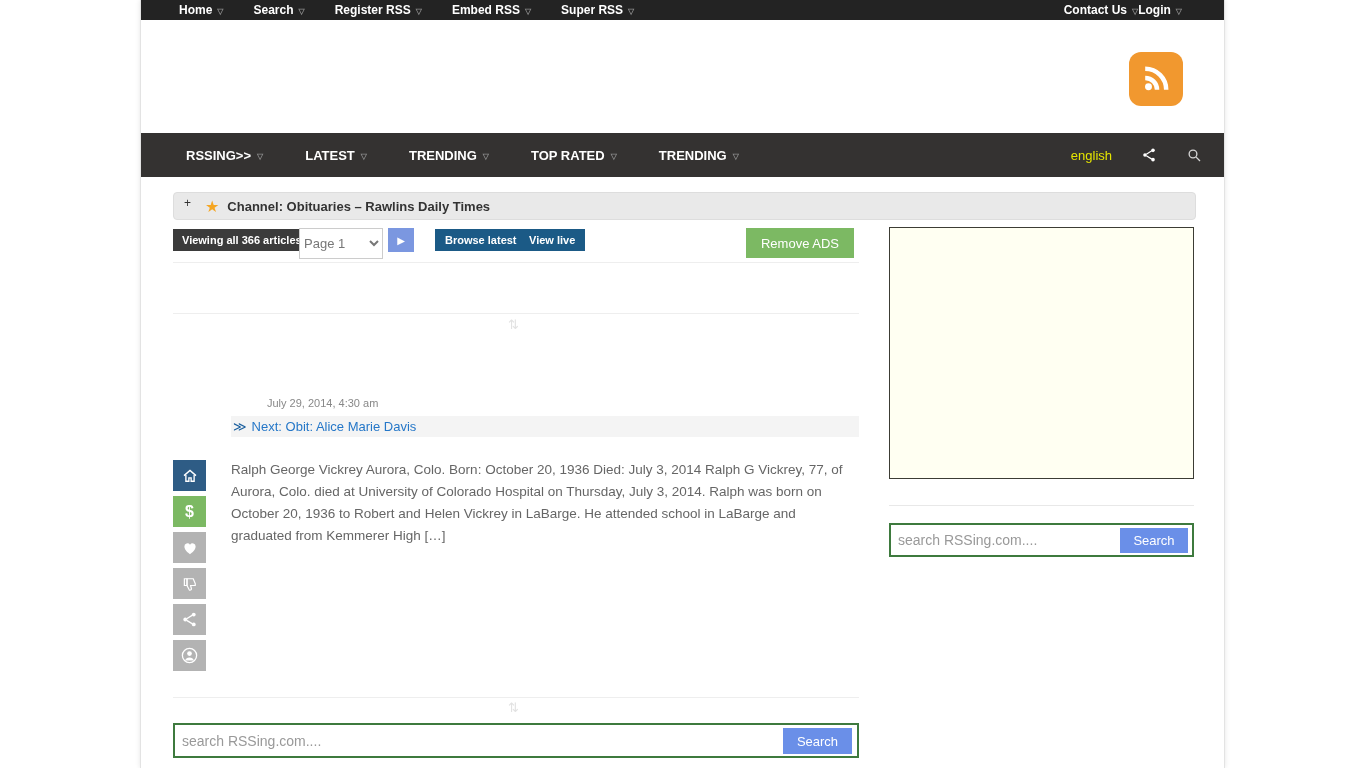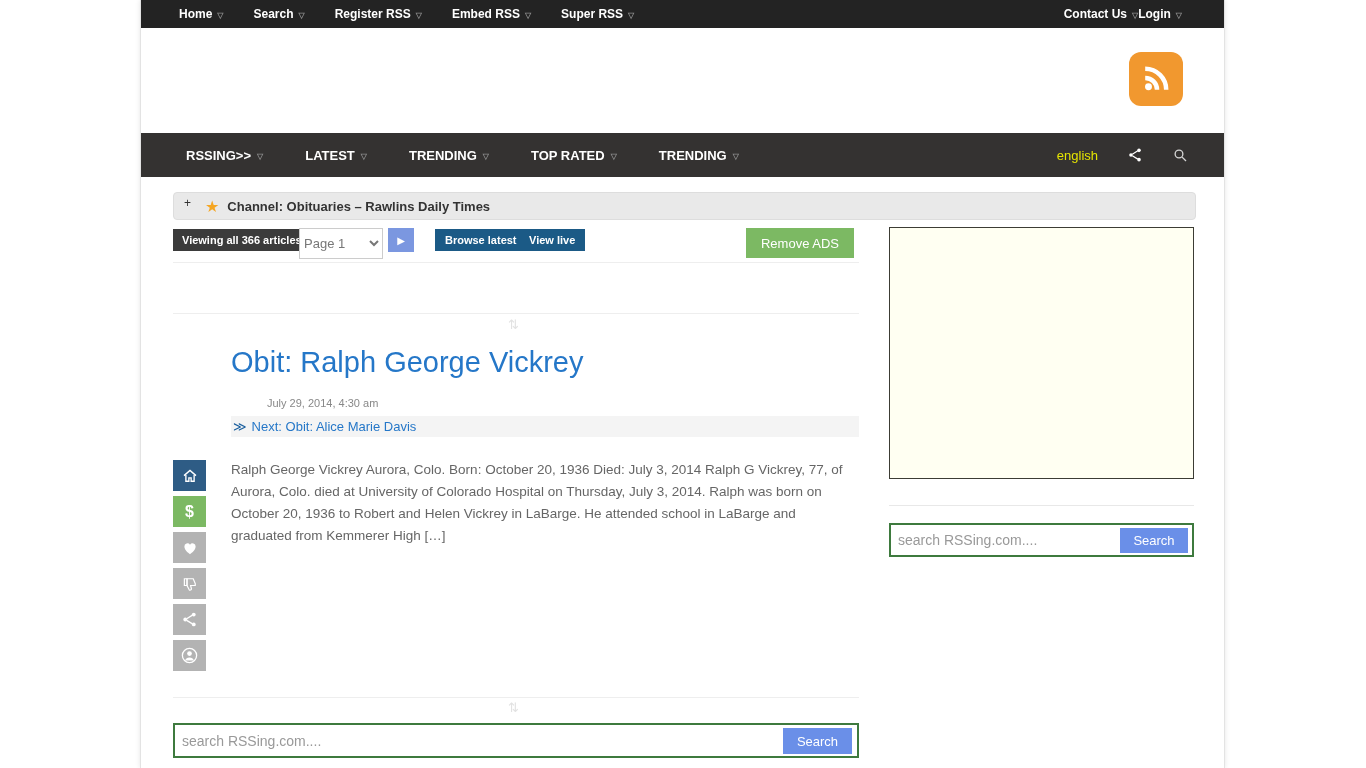--- a/index.html
+++ b/index.html
@@ -3,38 +3,38 @@
 <meta charset="utf-8">
 <style>
   * { margin:0; padding:0; box-sizing:border-box; }
   html,body { width:1366px; height:768px; background:#fff; font-family:"Liberation Sans", sans-serif; overflow:hidden; }
   .page { position:relative; width:1366px; height:768px; background:#fff; }
   .column { position:absolute; left:140px; top:0; width:1085px; height:768px; background:#fff;
             border-left:1px solid #e3e3e3; border-right:1px solid #e3e3e3;
             box-shadow:0 0 5px rgba(0,0,0,0.10); }
 
   
-  .topbar { position:absolute; left:0; top:0; width:100%; height:28px; background:#232323;
+  .topbar { position:absolute; left:0; top:0; width:100%; height:20px; background:#232323;
             display:flex; align-items:center; }
   .tb-left { display:flex; align-items:center; padding-left:38px; gap:30px; }
   .tb-right { margin-left:auto; display:flex; align-items:center; padding-right:42px; }
   .tb-item { display:flex; align-items:center; gap:5px; color:#fff; font-size:12px; font-weight:bold; cursor:pointer; text-decoration:none; }
   .tri { font-size:8px; color:#8a8a8a; position:relative; top:1px; }
 
   
   .header { position:absolute; left:0; top:28px; width:100%; height:105px; background:#fff; }
   .rss-badge { position:absolute; right:41px; top:24px; width:54px; height:54px; background:#f1982f;
                border-radius:12px; display:flex; align-items:center; justify-content:center; cursor:pointer; }
 
   
   .navbar { position:absolute; left:0; top:133px; width:100%; height:44px; background:#343231;
             display:flex; align-items:center; }
   .nav-left { display:flex; align-items:center; padding-left:45px; gap:42px; }
   .nav-item { display:flex; align-items:center; gap:6px; color:#fff; font-size:13px; font-weight:bold; cursor:pointer; }
-  .nav-right { margin-left:auto; display:flex; align-items:center; gap:29px; padding-right:36px; }
+  .nav-right { margin-left:auto; display:flex; align-items:center; gap:29px; padding-right:22px; }
   .lang { color:#e4e400; font-size:13px; cursor:pointer; }
 
   
   .channel-bar { position:absolute; left:32px; top:192px; width:1023px; height:28px; background:#e9e9e9;
                  border:1px solid #ddd; border-radius:4px; display:flex; align-items:center; }
   .expand { font-size:12px; color:#333; margin:0 14px 6px 10px; cursor:pointer; }
   .star { color:#f5a623; font-size:16px; margin-right:8px; cursor:pointer; }
   .channel-title { font-size:13px; font-weight:bold; color:#333; }
 
   
@@ -193,21 +193,20 @@
     </select>
     <button class="btn-arrow">▶</button>
     <button class="btn-dark btn-browse">Browse latest</button>
     <button class="btn-dark btn-viewlive">View live</button>
     <button class="btn-green">Remove ADS</button>
 
     <div class="hline hl1"></div>
     <div class="hline hl2"></div>
     <span class="drag-handle dh1">⇅</span>
 
-    <div class="article-title">Obit: Ralph George Vickrey</div>
     <div class="article-date">July 29, 2014, 4:30 am</div>
     <div class="next-row">
       <span class="next-prefix">≫</span>
       <a class="next-link">Next: Obit: Alice Marie Davis</a>
     </div>
     <p class="article-body">Ralph George Vickrey Aurora, Colo. Born: October 20, 1936 Died: July 3, 2014 Ralph G Vickrey, 77, of Aurora, Colo. died at University of Colorado Hospital on Thursday, July 3, 2014. Ralph was born on October 20, 1936 to Robert and Helen Vickrey in LaBarge. He attended school in LaBarge and graduated from Kemmerer High […]</p>
 
     <div class="rail">
       <div class="rail-btn rail-home">
         <svg width="18" height="18" viewBox="0 0 24 24" fill="none" stroke="#fff" stroke-width="1.8">

